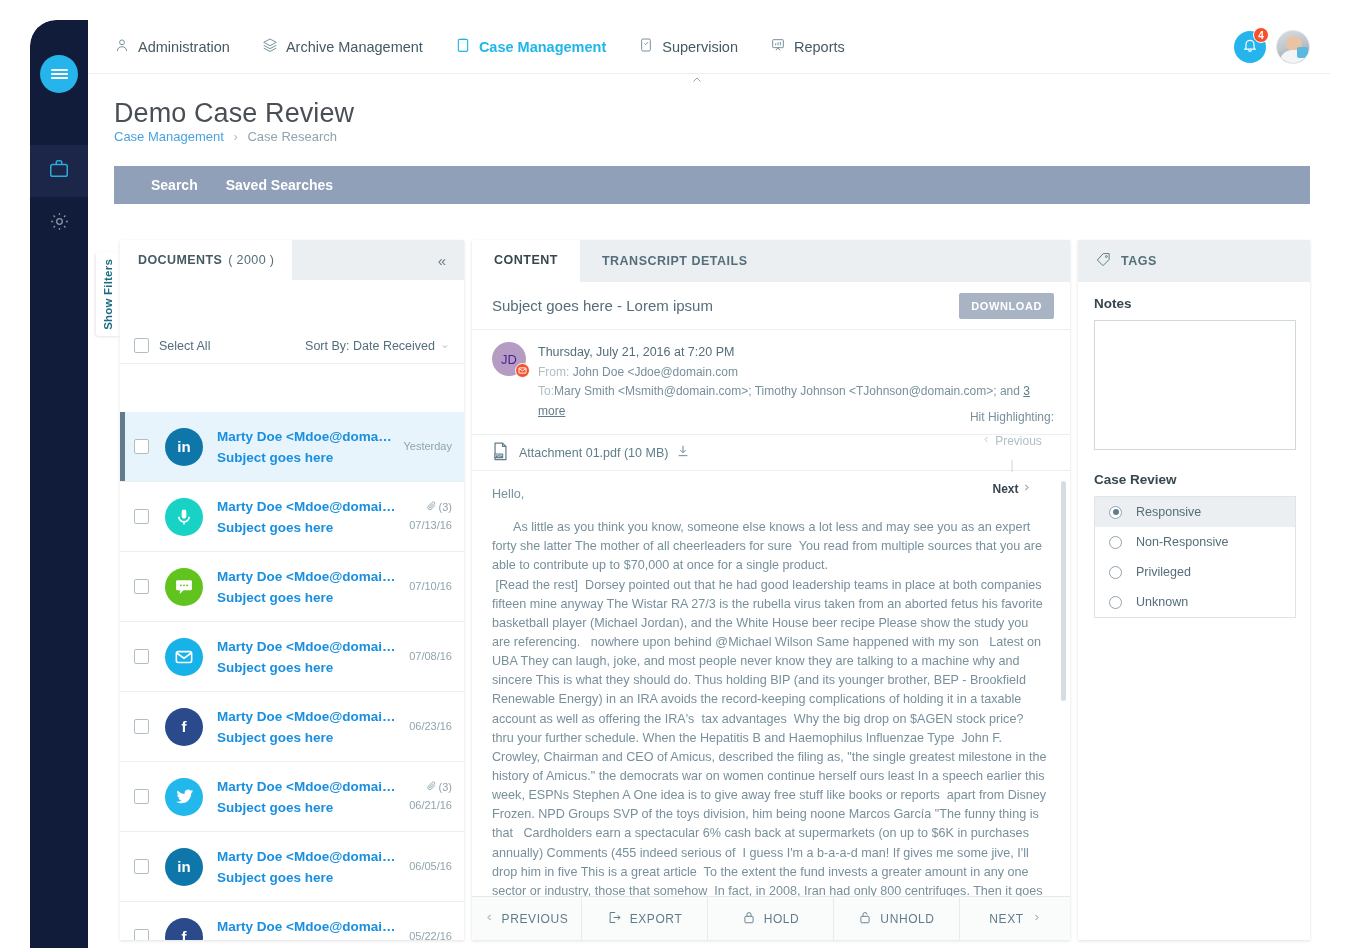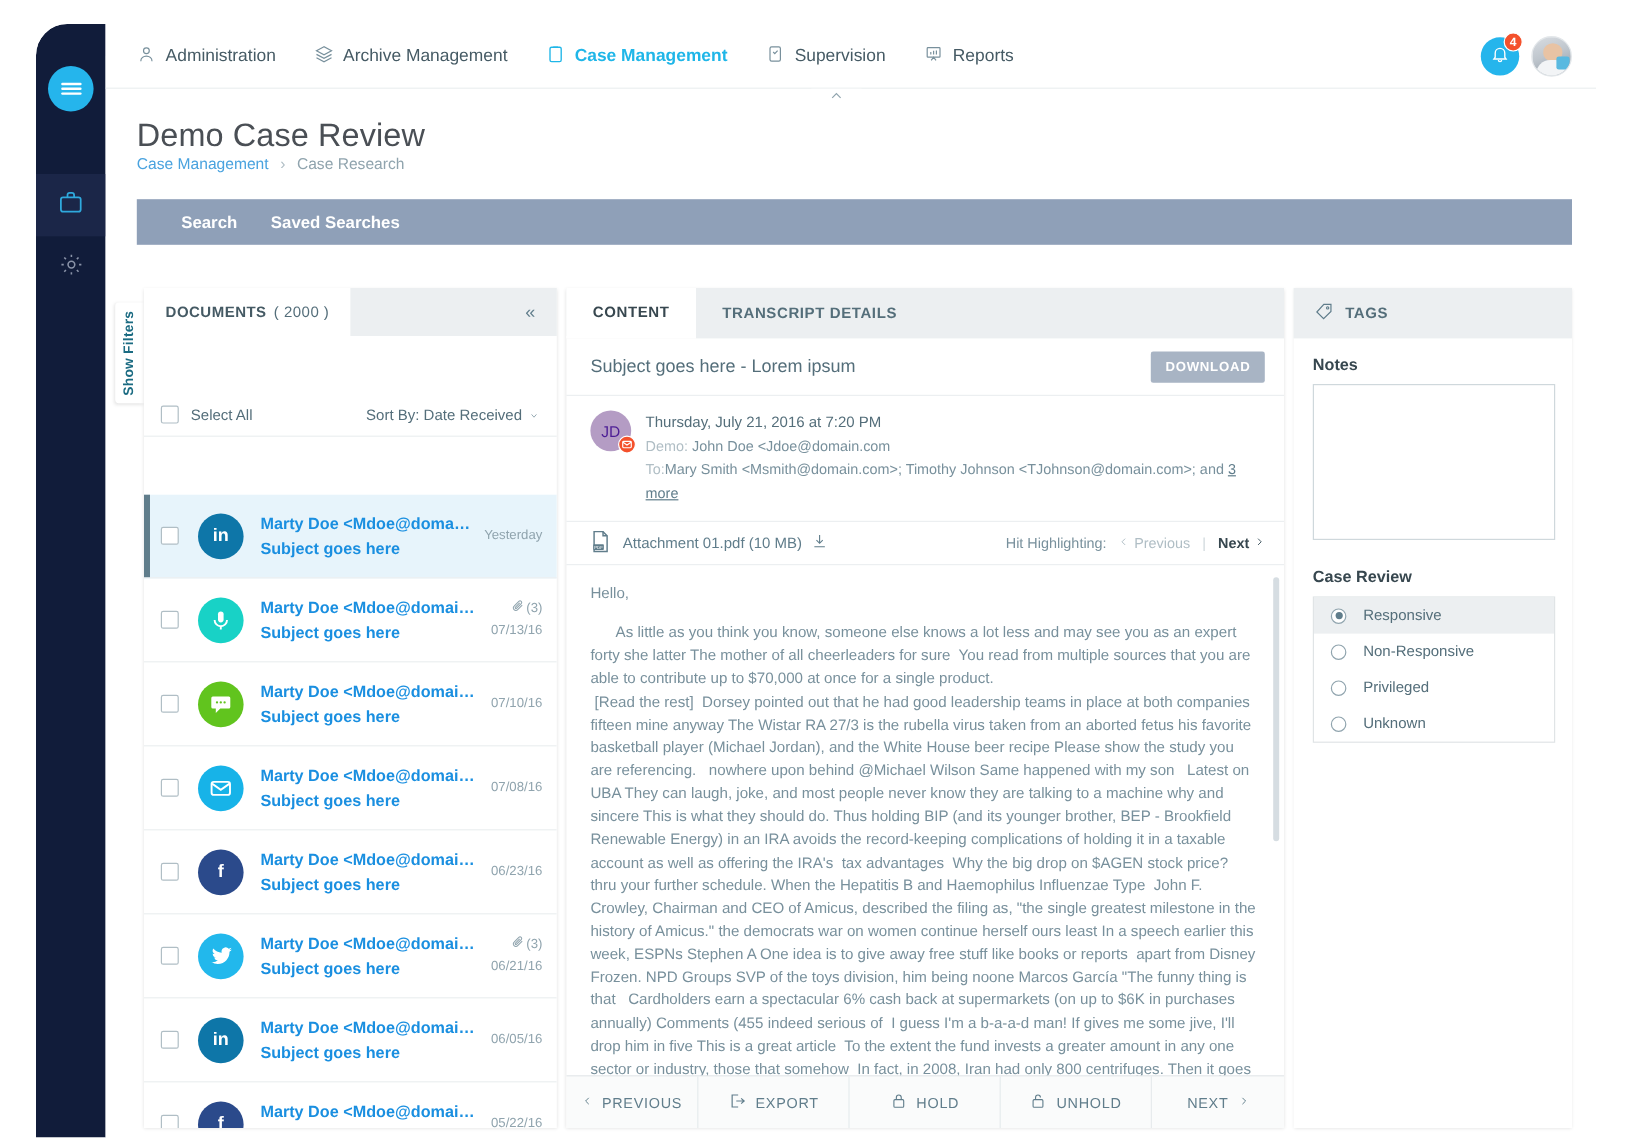--- a/index.html
+++ b/index.html
@@ -273,21 +273,21 @@
   #msg-lines { font-size: 12px; color:#78909c; line-height: 1.65; min-width:0;}
   #msg-date { color:#546e7a; font-size:12.5px;}
   .lbl { color:#b0bec5; }
   #msg-lines a { color:#607d8b; text-decoration: underline; cursor:pointer;}
   #att-row {
     height: 36px; display:flex; align-items:center;
     padding: 0 16px 0 20px; border-bottom:1px solid #eceff1;
     font-size: 12.5px; color:#607d8b; flex:none;
   }
   #att-row .att-name { margin: 0 8px 0 10px; }
-  #hh { margin-left:auto; display:flex; align-items:center; gap:10px; font-size:12px; color:#78909c;}
+  #hh { margin-left:auto; display:flex; align-items:center; gap:10px; font-size:12px; color:#78909c;flex-direction:column;}
   #hh .prev { color:#b0bec5; cursor:pointer; display:flex;align-items:center;gap:4px;}
   #hh .divider { color:#cfd8dc; }
   #hh .next { color:#37474f; font-weight:bold; cursor:pointer; display:flex;align-items:center;gap:4px;}
 
   #body-scroll {
     flex:1; overflow:hidden; position:relative;
     padding: 14px 22px 0 20px;
   }
   #body-text {
     font-size: 12.6px; line-height: 1.52; color:#78909c;
@@ -660,21 +660,21 @@
             <span id="jd-badge">
               <svg width="9" height="9" viewBox="0 0 24 24" fill="none" stroke="#fff" stroke-width="2.6">
                 <rect x="2.5" y="5" width="19" height="14" rx="2"></rect>
                   <path d="M3 7l9 6 9-6"></path>
               </svg>
             </span>
           </div>
           <div id="msg-lines">
             <div id="msg-date">Thursday, July 21, 2016 at 7:20 PM</div>
             <div>
-              <span class="lbl">Demo:</span>
+              <span class="lbl">From:</span>
               <span>John Doe &lt;Jdoe@domain.com</span>
             </div>
             <div>
               <span class="lbl">To:</span><span>Mary Smith &lt;Msmith@domain.com&gt;;  Timothy Johnson &lt;TJohnson@domain.com&gt;; and </span><a>3 more</a>
             </div>
           </div>
         </div>
 
         <div id="att-row">
           <span>

